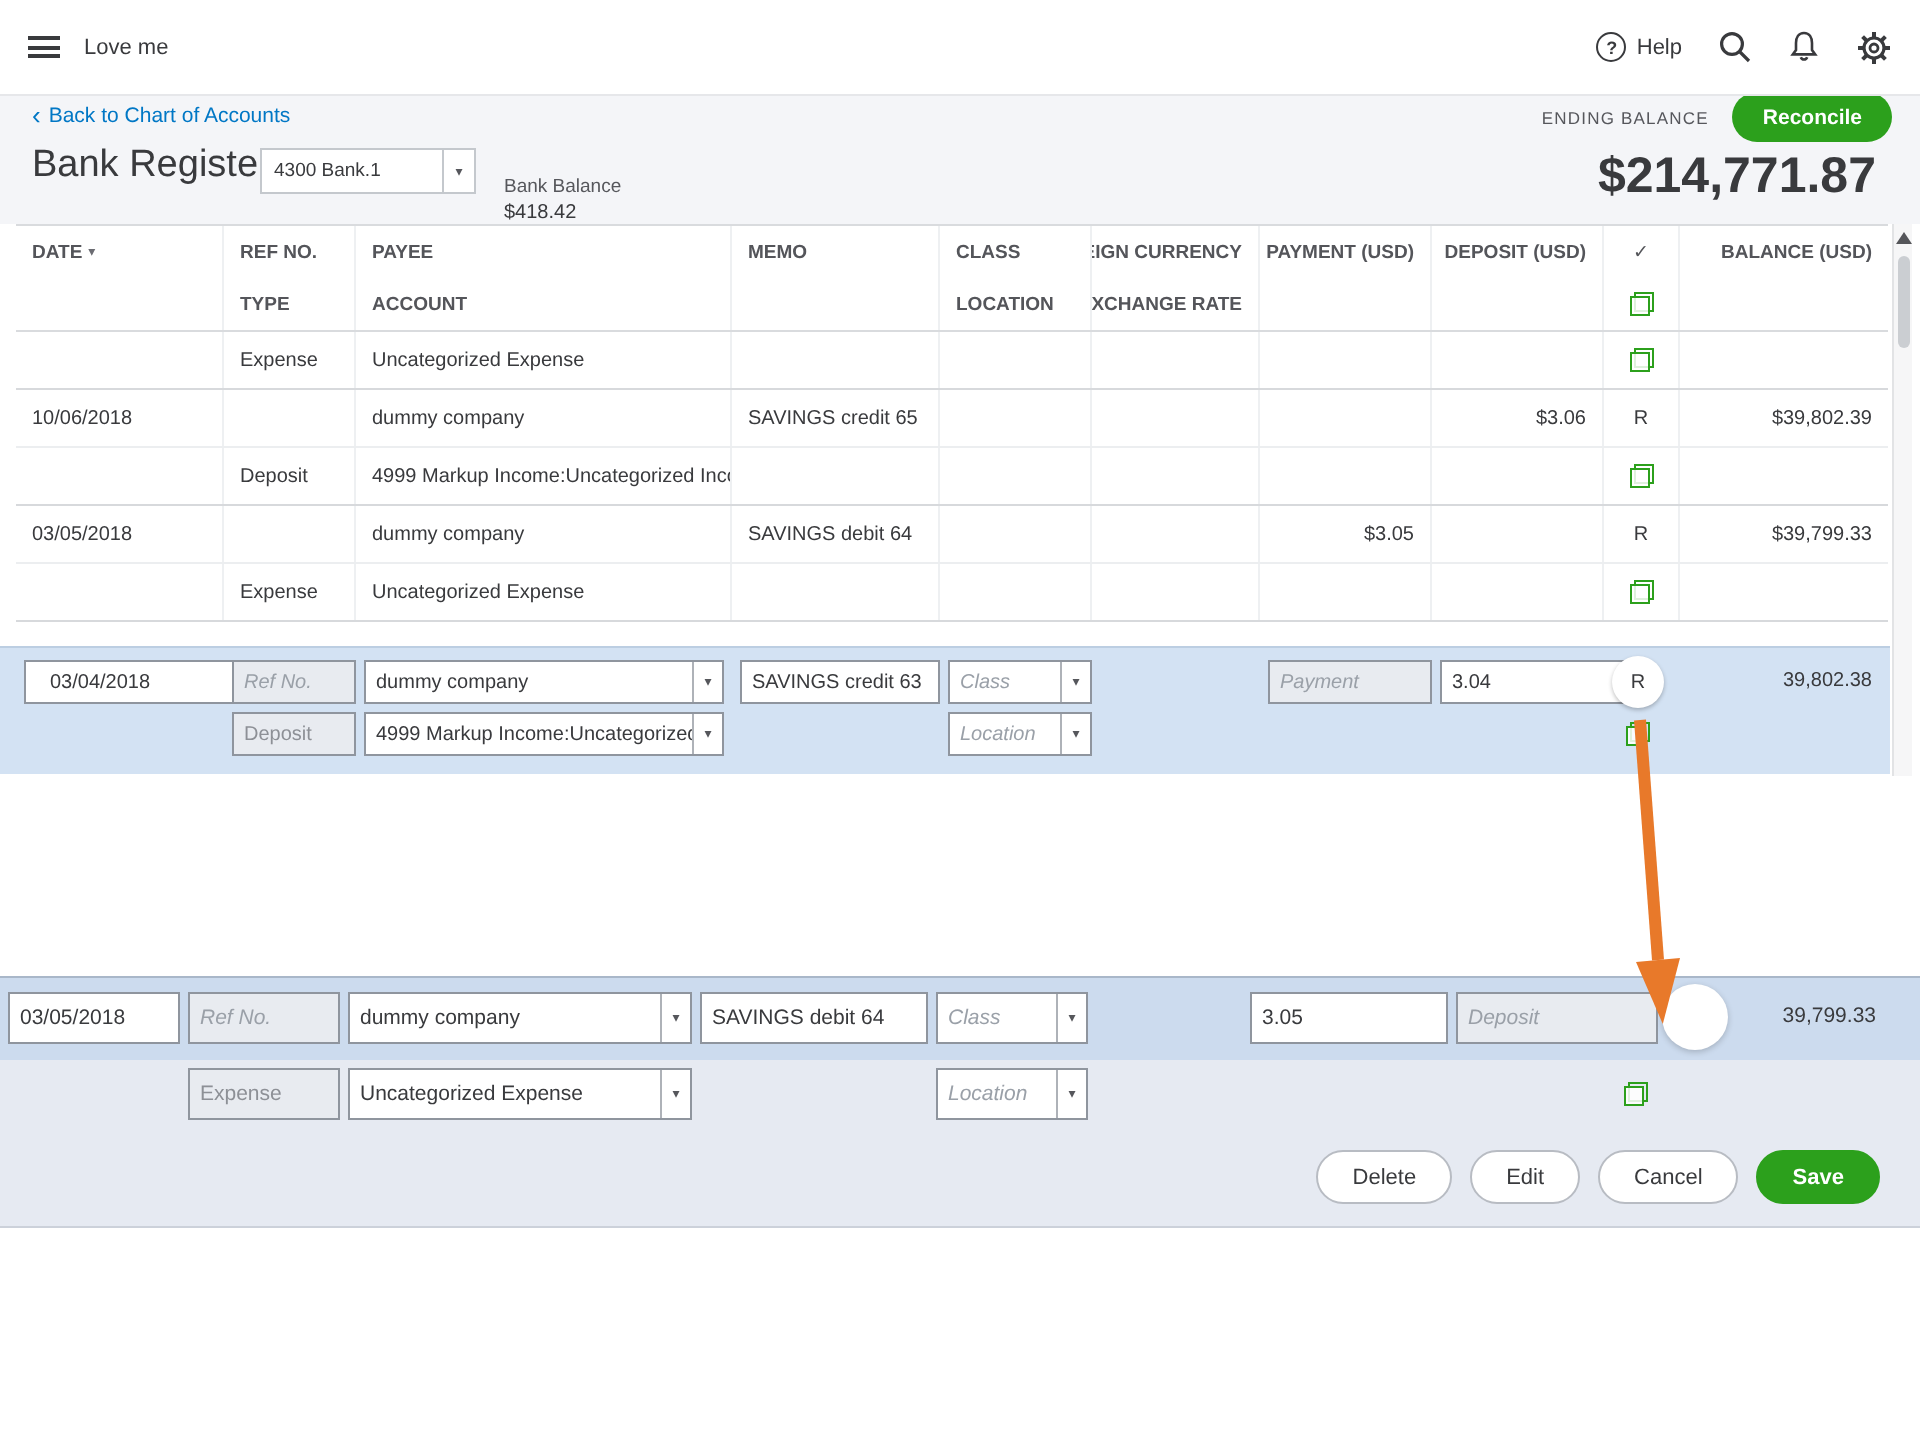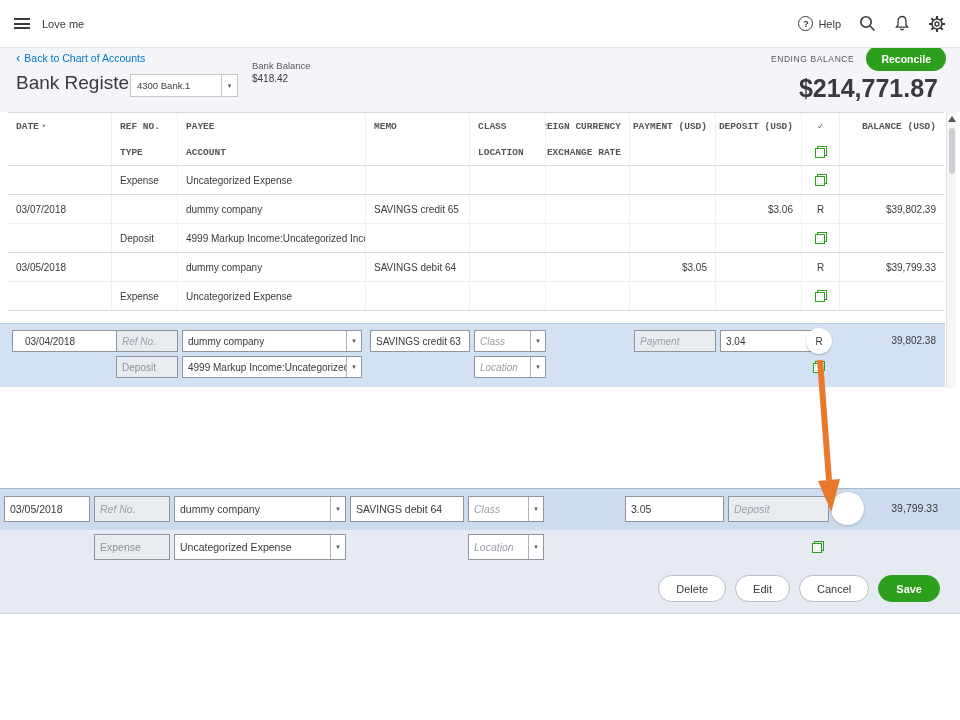--- a/index.html
+++ b/index.html
@@ -23,34 +23,34 @@
 
   
   .subheader { position:absolute; top:36px; left:0; width:960px; height:76px; background:#f4f5f8; z-index:2; }
   .back { position:absolute; left:16px; top:16px; font-size:10.5px; color:#0077c5; display:flex; align-items:center; gap:4px; cursor:pointer; text-decoration:none; }
   .back .chev { font-size:13px; line-height:10px; }
   .page-title { position:absolute; left:16px; top:36px; font-size:19px; font-weight:400; color:#393a3d; }
   .acct { position:absolute; left:130px; top:38px; width:108px; height:23px; background:#fff;
           border:1px solid #c4c8cd; display:flex; cursor:pointer; }
   .acct-val { flex:1; font-size:9.5px; display:flex; align-items:center; padding-left:6px; color:#393a3d; overflow:hidden; white-space:nowrap; }
   .ddseg { width:16px; border-left:1px solid #c4c8cd; display:flex; align-items:center; justify-content:center; font-size:7px; color:#56575c; }
-  .bank-bal { position:absolute; left:252px; top:24px; }
+  .bank-bal { position:absolute; left:252px; top:52px; }
   .bank-bal .lbl { font-size:9.5px; color:#56575c; }
   .bank-bal .val { font-size:10px; color:#393a3d; margin-top:2px; }
   .ending { position:absolute; right:14px; top:10px; display:flex; flex-direction:column; align-items:flex-end; }
   .ending-row { display:flex; align-items:center; gap:12px; }
   .ending-label { font-size:8.5px; letter-spacing:.6px; color:#56575c; }
   .reconcile { height:25px; padding:0 15px; border:none; border-radius:13px; background:#2ca01c;
                color:#fff; font-size:10.5px; font-weight:bold; cursor:pointer; font-family:inherit; }
   .ending-amt { font-size:25px; color:#393a3d; margin-top:3px; margin-right:8px;font-weight:bold; }
 
   
   .table { position:absolute; left:8px; top:112px; width:936px; background:#fff; z-index:1; }
   .trow { display:grid; grid-template-columns:104px 66px 188px 104px 76px 84px 86px 86px 38px 104px; }
-  .hline { height:26px;font-family:Liberation Mono, monospace; }
+  .hline { height:26px; }
   .bline { height:29px; border-bottom:1px solid #eceef0; }
   .grpend { border-bottom:1px solid #d7d9dc; }
   .thead { border-top:1px solid #d9dbde; border-bottom:1px solid #d9dbde; }
   .c { font-size:10px; color:#393a3d; display:flex; align-items:center; padding:0 8px;
        border-right:1px solid #eef0f2; overflow:hidden; white-space:nowrap; }
   .trow .c:last-child { border-right:none; }
   .h { font-size:9.5px; font-weight:bold; color:#54555a; }
   .num { justify-content:flex-end; }
   .ctr { justify-content:center; }
   .sort { margin-left:3px; font-size:7px; color:#6b6c72; }
@@ -216,21 +216,21 @@
       <div class="c"></div>
         <div class="c num"></div>
       <div class="c num"></div>
       <div class="c ctr">
           <span class="copy"></span>
         </div>
       <div class="c num"></div>
     </div>
 
     <div class="trow bline">
-      <div class="c">03/07/2018</div>
+      <div class="c">10/06/2018</div>
       <div class="c"></div>
       <div class="c">dummy company</div>
       <div class="c">SAVINGS credit 65</div>
       <div class="c"></div>
         <div class="c"></div>
       <div class="c num"></div>
       <div class="c num">$3.06</div>
       <div class="c ctr">R</div>
       <div class="c num">$39,802.39</div>
     </div>

